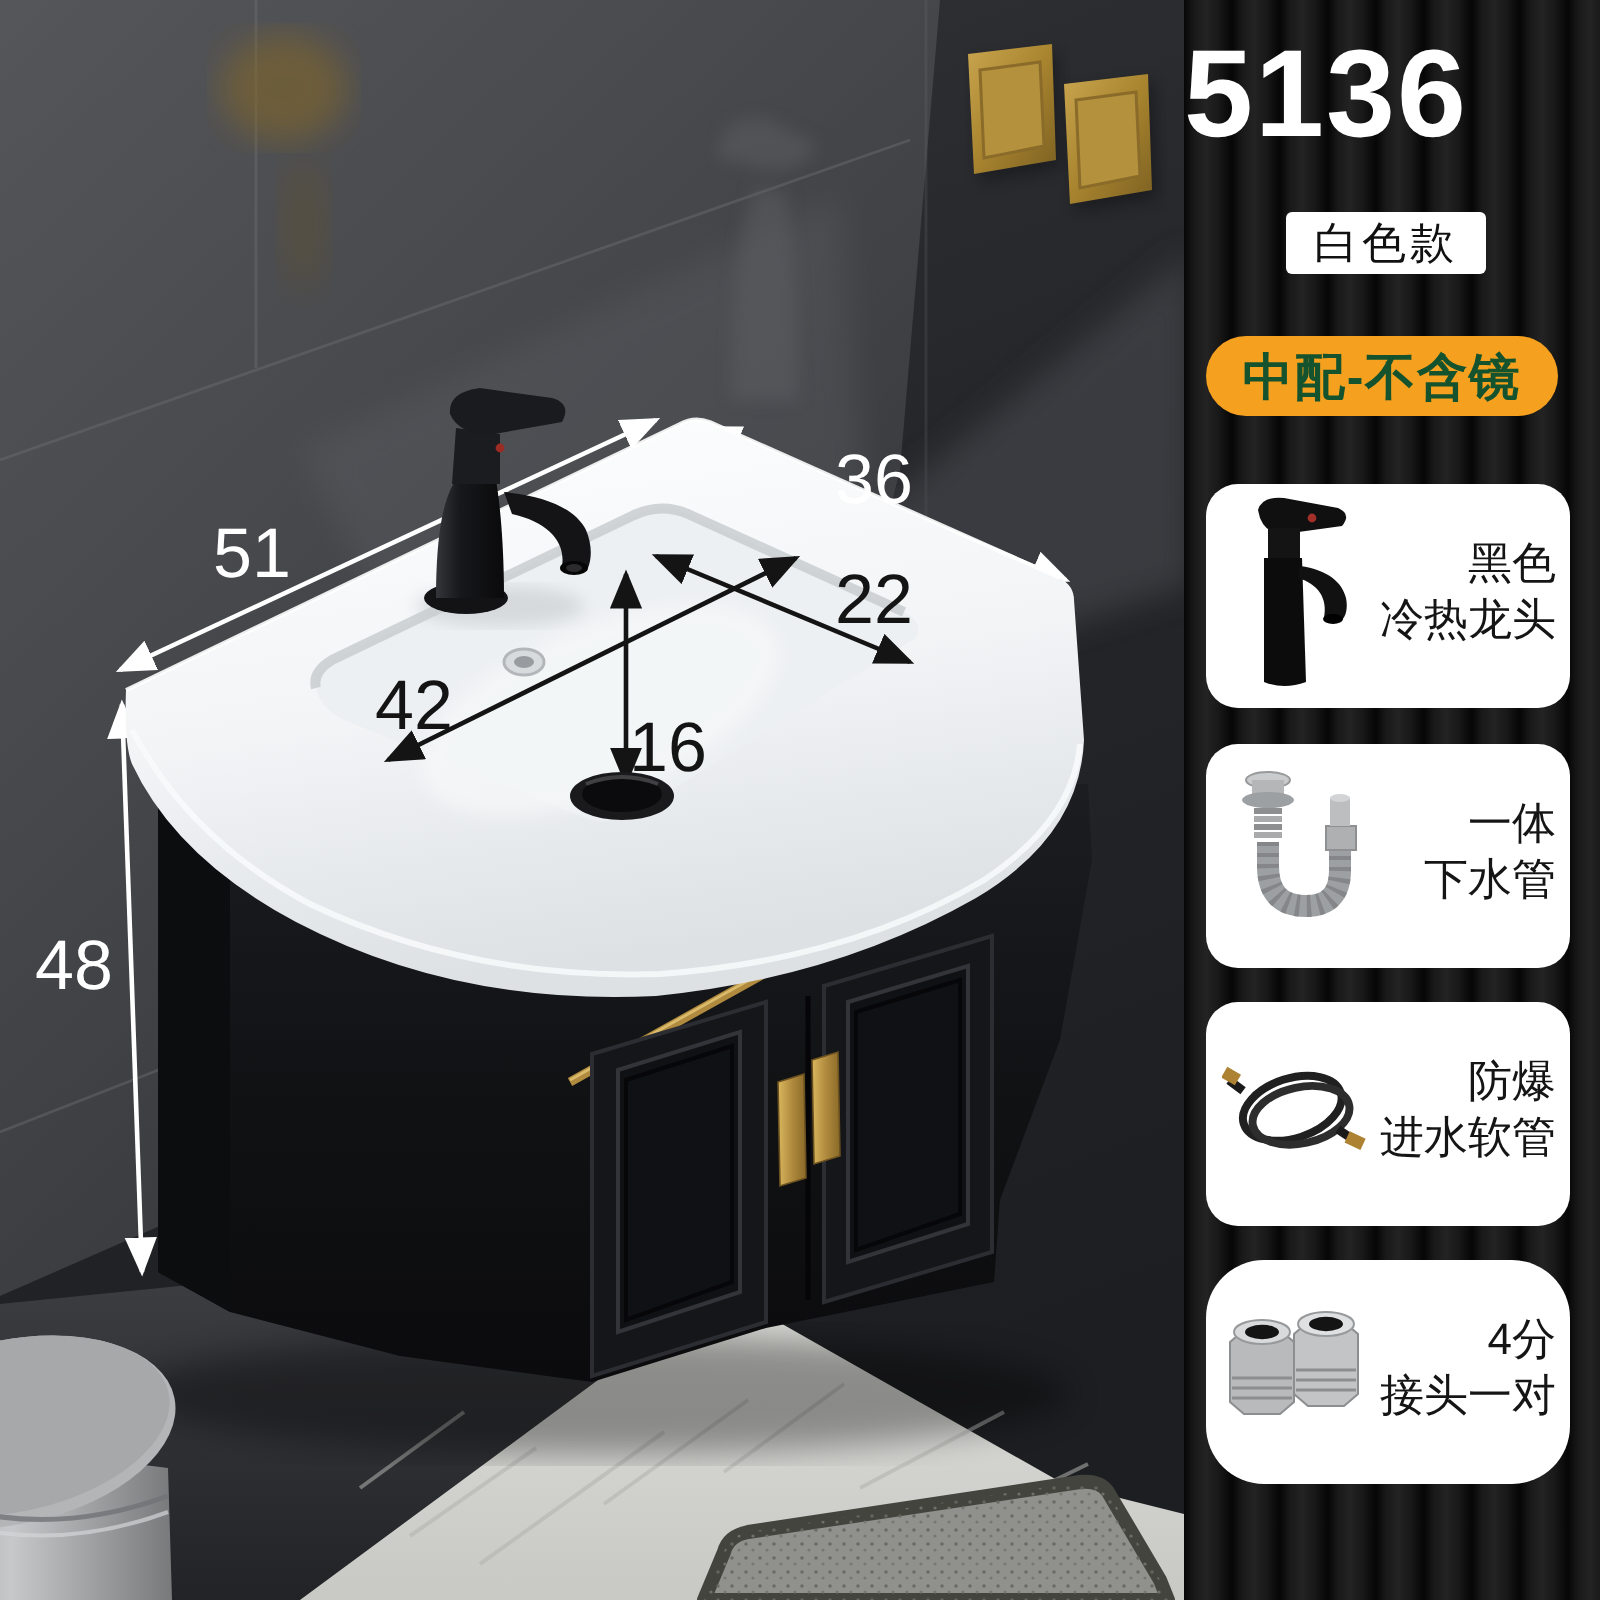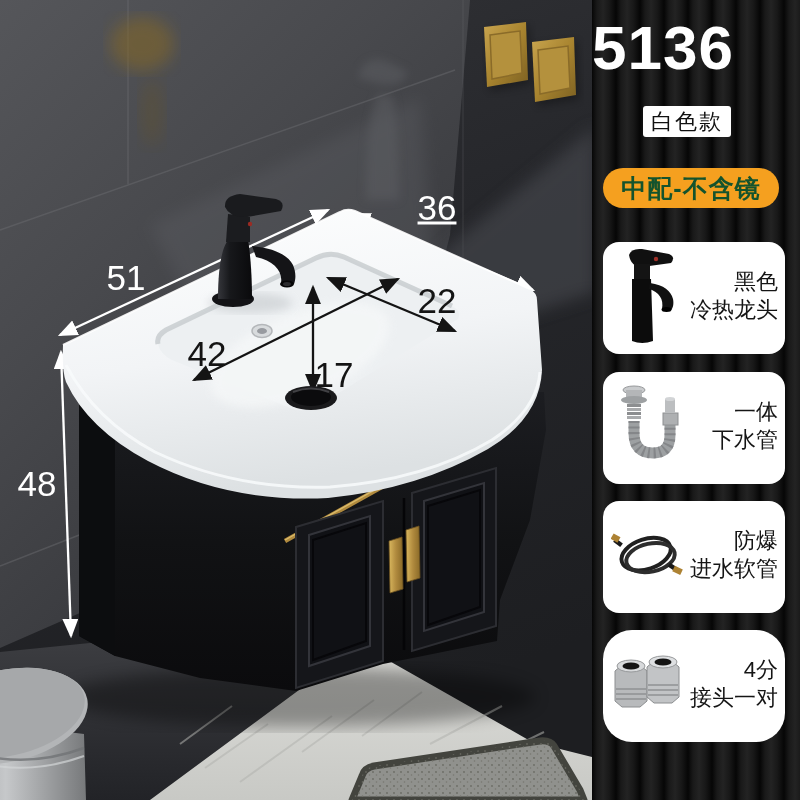--- a/index.html
+++ b/index.html
@@ -10,21 +10,21 @@
   .dim{position:absolute;transform:translate(-50%,-50%);font-size:35px;font-weight:400;
        letter-spacing:0px;line-height:1;user-select:none;}
   .dim.white{color:#ffffff;}
   .dim.dark{color:#141414;}
   
   .right-col{position:absolute;left:592px;top:0;width:208px;height:800px;
      background-color:#141414;
      background-image:repeating-linear-gradient(to right,#060606 0px,#191919 5px,#232323 11px,#191919 17px,#060606 24px);}
   .product-code{position:absolute;left:0;top:12px;width:100%;
      color:#fff;font-size:62px;font-weight:700;letter-spacing:1px;}
-  .variant-badge{position:absolute;left:51px;top:106px;width:88px;height:31px;
+  .variant-badge{position:absolute;left:51px;top:106px;width:100px;height:31px;
      background:#fff;color:#111;border-radius:3px;font-size:22px;letter-spacing:2px;
      display:flex;align-items:center;justify-content:center;}
   .config-pill{position:absolute;left:11px;top:168px;width:176px;height:40px;
      background:#F5A01F;color:#14532d;border-radius:20px;font-size:25px;font-weight:700;
      letter-spacing:1px;display:flex;align-items:center;justify-content:center;}
   .acc-card{position:absolute;left:11px;width:182px;height:112px;background:#fff;
      border-radius:16px;display:flex;align-items:center;padding:2px 7px 6px 8px;box-sizing:border-box;}
   .acc-card .card-img{width:72px;flex:none;display:flex;align-items:center;justify-content:center;}
   .acc-card .card-text{flex:1;text-align:right;font-size:22px;line-height:28px;color:#151515;}
   .card1{top:242px;} .card2{top:372px;} .card3{top:501px;} .card4{top:630px;border-radius:29px;}
@@ -216,24 +216,24 @@
       <path d="M226,242 L228,214 L250,217 L250,242 Z" fill="#1b1c1f"></path>
       <path d="M225,207 Q224,196 240,194 L276,199 Q286,202 281,211 L247,217 Q230,218 225,207 Z" fill="#1a1b1e"></path>
       <path d="M252,246 C274,248 288,255 293,265 C296,272 296,279 294,284 L281,283 C283,271 274,261 256,257 Z" fill="#141417"></path>
       <ellipse cx="287" cy="284" rx="7" ry="3.5" fill="#060607"></ellipse>
       <ellipse cx="287" cy="284" rx="4" ry="2" fill="#2b2b2e"></ellipse>
       <circle cx="250" cy="224" r="2.2" fill="#9b2b23"></circle>
     </g>
   </svg>
 
   <span class="dim white" style="left:126px;top:277px;">51</span>
-  <span class="dim white" style="left:437px;top:207px;text-decoration:underline;">36</span>
+  <span class="dim white" style="left:437px;top:240px;">36</span>
   <span class="dim dark" style="left:207px;top:353px;">42</span>
   <span class="dim dark" style="left:437px;top:300px;">22</span>
-  <span class="dim dark" style="left:334px;top:374px;">17</span>
+  <span class="dim dark" style="left:334px;top:374px;">16</span>
   <span class="dim white" style="left:37px;top:483px;">48</span>
 
   <div class="right-col">
     <div class="product-code">5136</div>
     <div class="variant-badge">白色款</div>
     <div class="config-pill">中配-不含镜</div>
 
     <div class="acc-card card1">
       <div class="card-img">
         <svg width="64" height="98" viewBox="0 0 64 98">

